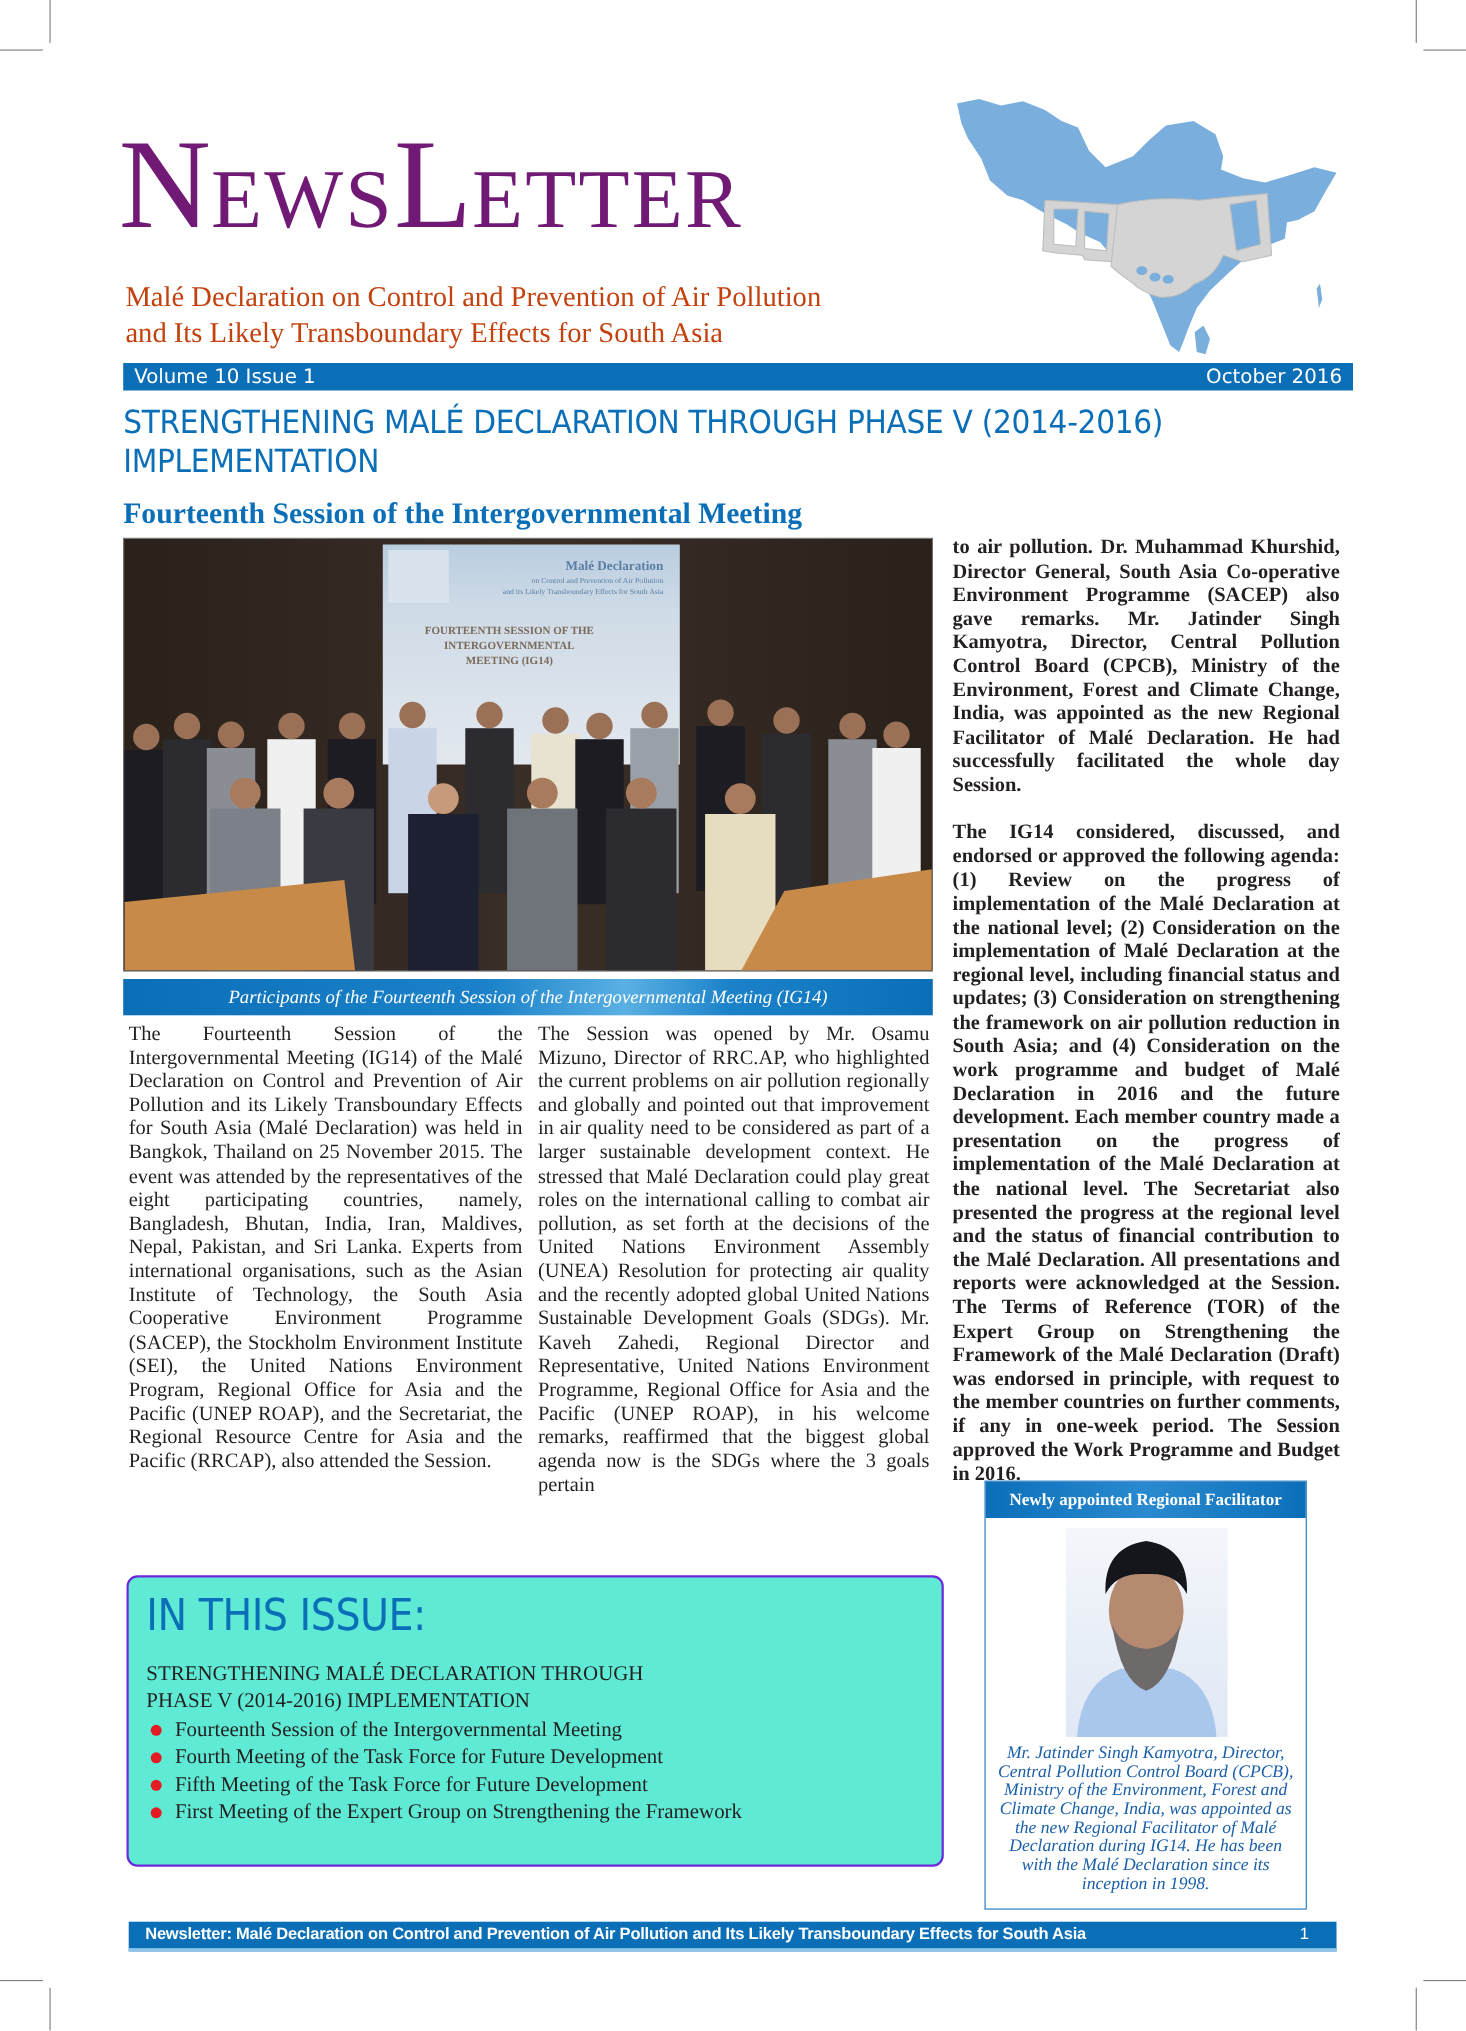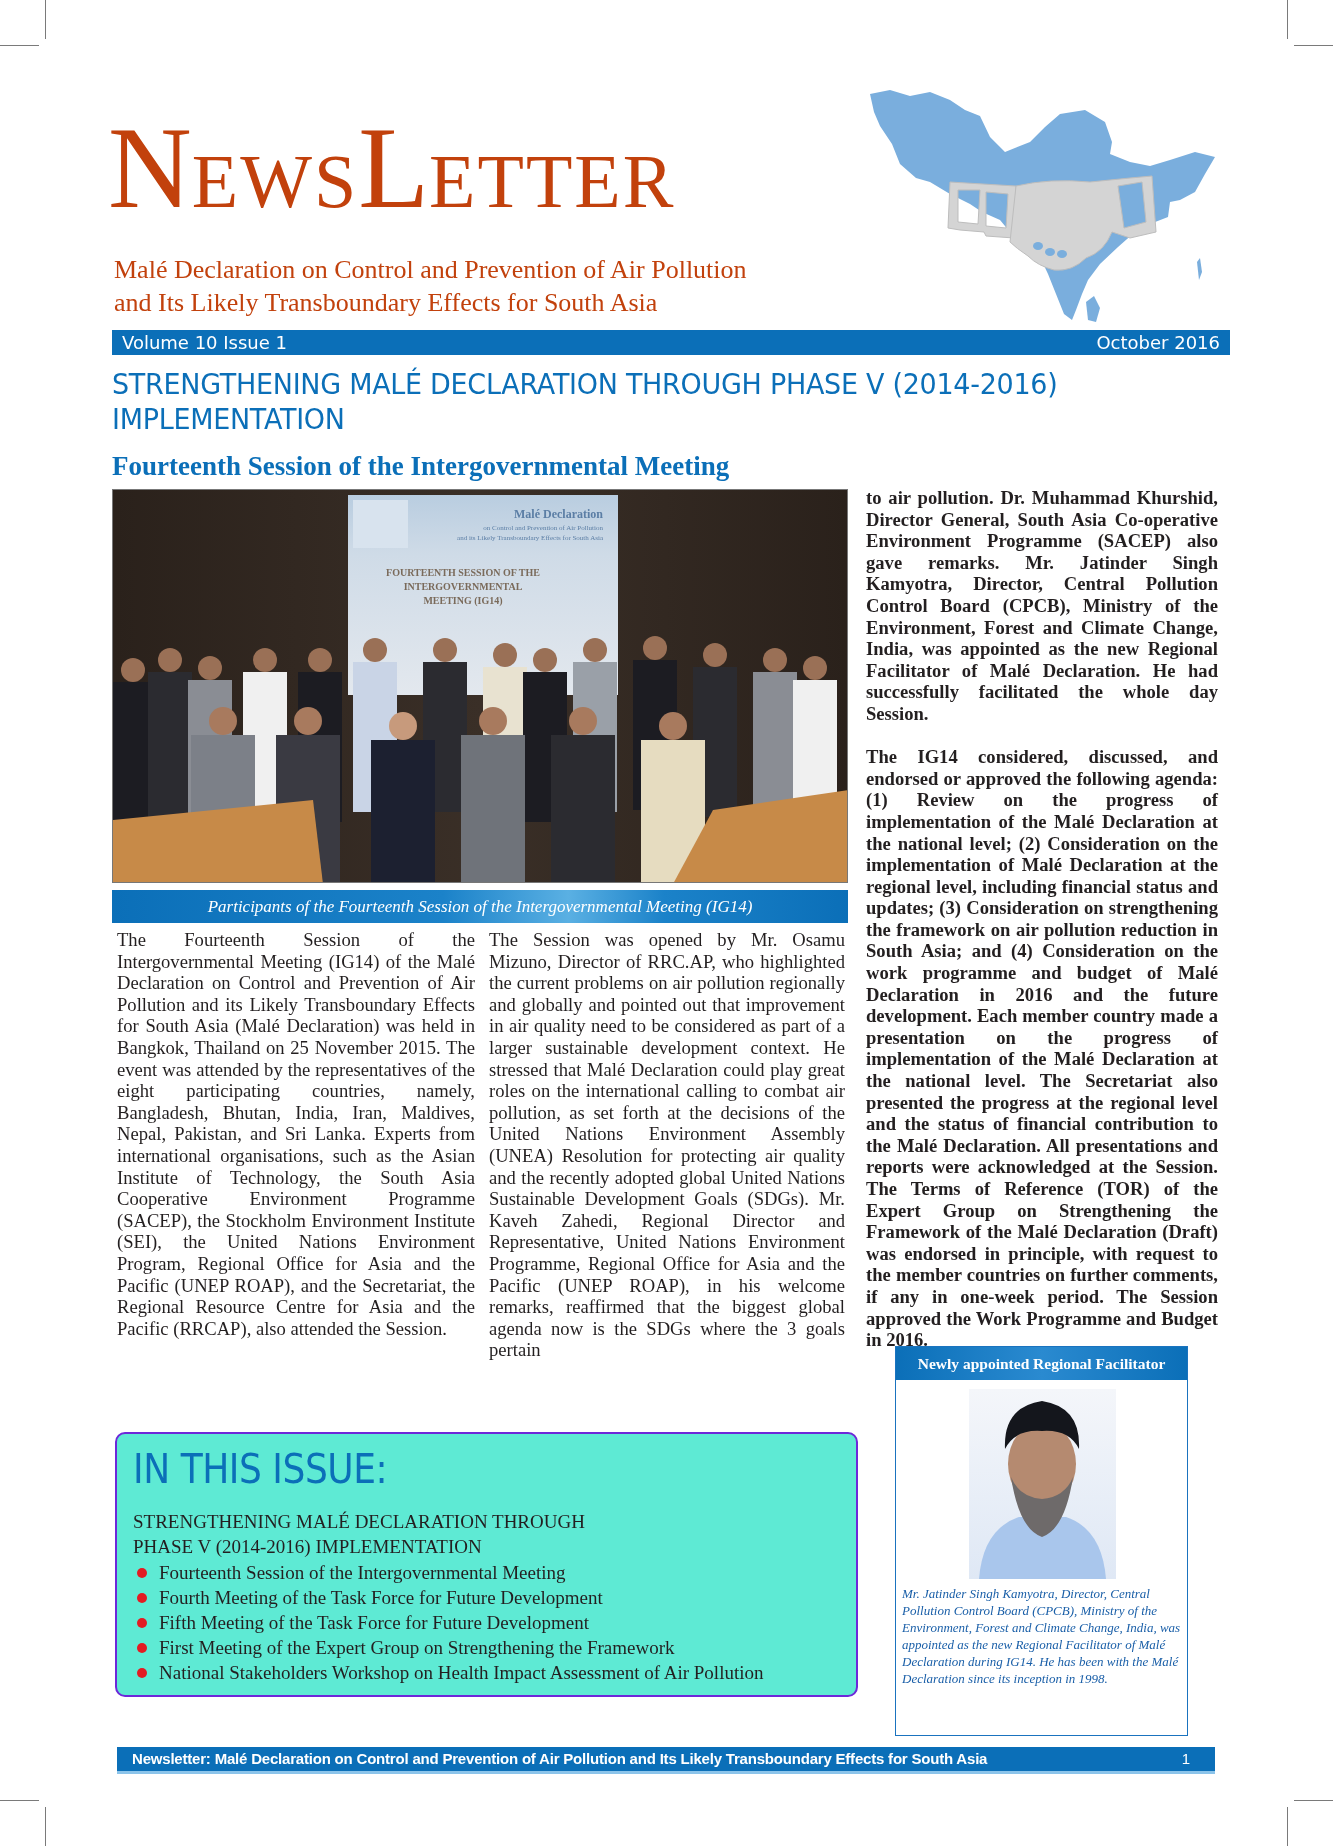--- a/index.html
+++ b/index.html
@@ -1,20 +1,20 @@
 <!DOCTYPE html>
 <html><head>
 <meta charset="utf-8">
 <style>
   html, body { margin:0; padding:0; background:#ffffff; }
   body { width:1333px; height:1846px; position:relative; overflow:hidden; font-family:"Liberation Serif", "DejaVu Serif", serif; color:#231f20; }
   .abs { position:absolute; }
   .crop { position:absolute; background:#7a7a7a; }
 
-  #title { left:108px; top:110px; font-family:"Liberation Serif", serif; color:#c2410c; white-space:nowrap; line-height:1; }
+  #title { left:108px; top:110px; font-family:"Liberation Serif", serif; color:#701a75; white-space:nowrap; line-height:1; }
   #title .big { font-size:116px; }
   #title .small { font-size:76px; letter-spacing:2px; }
 
   #subtitle { left:114px; top:253px; width:720px; font-size:26px; line-height:33px; color:#c2410c; }
 
   #volbar { left:112px; top:330px; width:1106px; height:25px; background:#0b6fb8; color:#fff; font-family:"DejaVu Sans", sans-serif; font-size:18px; line-height:25px;padding-left:12px; }
   #volbar .l { position:absolute; left:10px; top:0; }
   #volbar .r { position:absolute; right:10px; top:0; }
 
   #map { left:850px; top:82px; width:380px; height:250px; }
@@ -35,21 +35,21 @@
   #issue-box { left:115px; top:1432px; width:743px; height:265px; background:#5eead4; border:2px solid #6d28d9; border-radius:10px; box-sizing:border-box; }
   #issue-title { position:absolute; left:16px; top:12px; font-family:"DejaVu Sans", sans-serif; font-size:40px; color:#0b6fb8; letter-spacing:-0.5px; transform:scaleX(0.9); transform-origin:left top; white-space:nowrap; }
   #issue-lead { position:absolute; left:16px; top:75px; font-size:19px; line-height:25px; color:#231f20; }
   #issue-list { position:absolute; left:20px; top:126px; margin:0; padding:0; list-style:none; font-size:19px; line-height:25px; }
   #issue-list li { position:relative; padding-left:22px; white-space:nowrap; }
   #issue-list .bullet { position:absolute; left:0; top:8px; width:10px; height:10px; border-radius:50%; background:#e31b23; }
 
   #fac-box { left:895px; top:1346px; width:293px; height:390px; border:1px solid #1a73bf; box-sizing:border-box; background:#fff; }
   #fac-head { position:absolute; left:0; top:0; width:100%; height:33px; background:linear-gradient(90deg,#0b6fb8 0%, #2a8ad0 50%, #0b6fb8 100%); color:#fff; font-weight:bold; font-size:15.5px; line-height:33px; text-align:center; }
   #fac-photo { position:absolute; left:73px; top:42px; width:147px; height:190px; background:linear-gradient(#f4f6fa,#dfe8f5); overflow:hidden; }
-  #fac-text { position:absolute; left:6px; top:238px; width:279px; font-style:italic; font-size:13px; line-height:17px; color:#1a5fa8; text-align:left; }
+  #fac-text { position:absolute; left:6px; top:238px; width:279px; font-style:italic; font-size:16px; line-height:17px; color:#1a5fa8; text-align:center; }
 
   #footer { left:117px; top:1747px; width:1098px; height:24px; background:#0b6fb8; border-bottom:3px solid #8cc4ea; color:#fff; font-family:"Liberation Sans", sans-serif; font-weight:bold; font-size:15px; line-height:24px; }
   #footer .t { position:absolute; left:15px; top:0; letter-spacing:-0.2px; }
   #footer .n { position:absolute; right:25px; top:0; font-weight:normal; }
 </style>
 </head>
 <body>
 
 <div class="crop" style="left:45px;top:0;width:1px;height:39px;"></div>
 <div class="crop" style="left:0;top:45px;width:39px;height:1px;"></div>
@@ -184,21 +184,20 @@
   <div id="issue-title">IN THIS ISSUE:</div>
   <div id="issue-lead">
     <div>STRENGTHENING MALÉ DECLARATION THROUGH</div>
     <div>PHASE V (2014-2016) IMPLEMENTATION</div>
   </div>
   <ul id="issue-list">
     <li><span class="bullet"></span><span>Fourteenth Session of the Intergovernmental Meeting</span></li>
     <li><span class="bullet"></span><span>Fourth Meeting of the Task Force for Future Development</span></li>
     <li><span class="bullet"></span><span>Fifth Meeting of the Task Force for Future Development</span></li>
     <li><span class="bullet"></span><span>First Meeting of the Expert Group on Strengthening the Framework</span></li>
-    <li><span class="bullet"></span><span>National Stakeholders Workshop on Health Impact Assessment of Air Pollution</span></li>
   </ul>
 </div>
 
 <div id="fac-box" class="abs">
   <div id="fac-head">Newly appointed Regional Facilitator</div>
   <div id="fac-photo">
     <svg width="147" height="190" viewBox="0 0 147 190">
       <path d="M10 190 Q14 140 50 128 L97 128 Q133 140 137 190 Z" fill="#a9c6ec"></path>
       <ellipse cx="73" cy="75" rx="34" ry="42" fill="#b58a70"></ellipse>
       <path d="M36 60 Q34 18 73 12 Q112 18 110 60 Q100 40 73 42 Q46 40 36 60 Z" fill="#14161c"></path>

